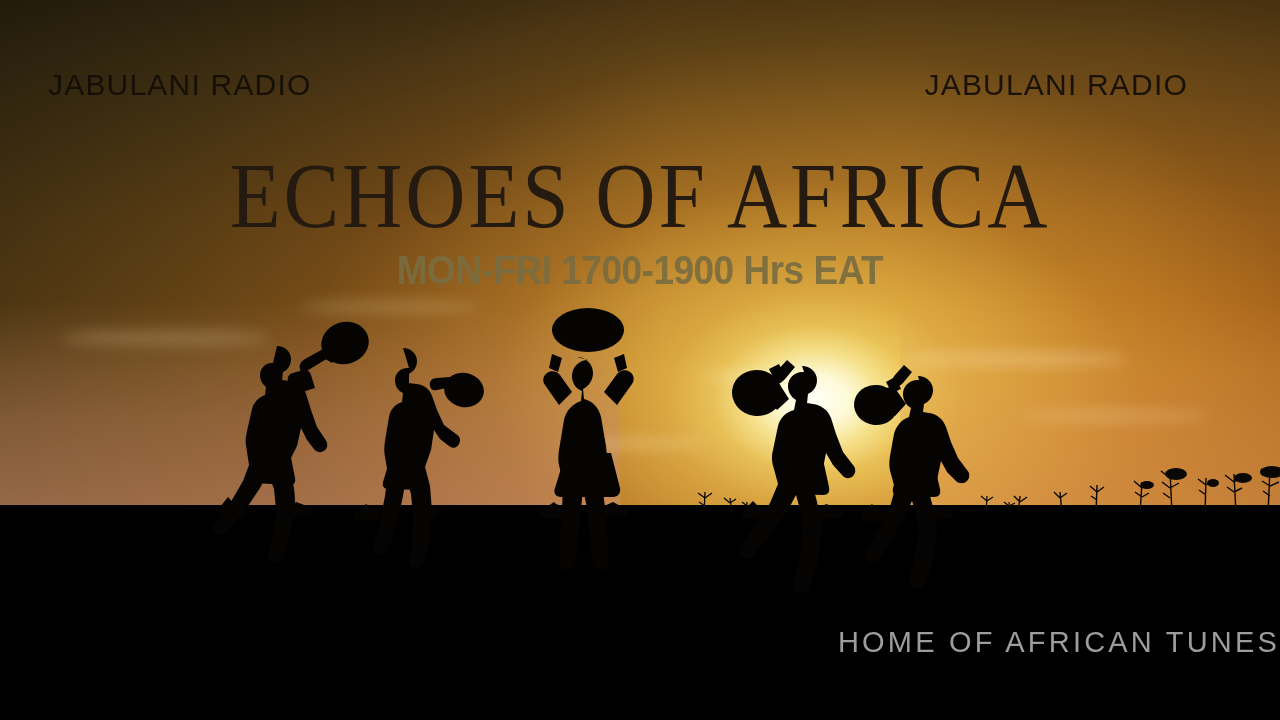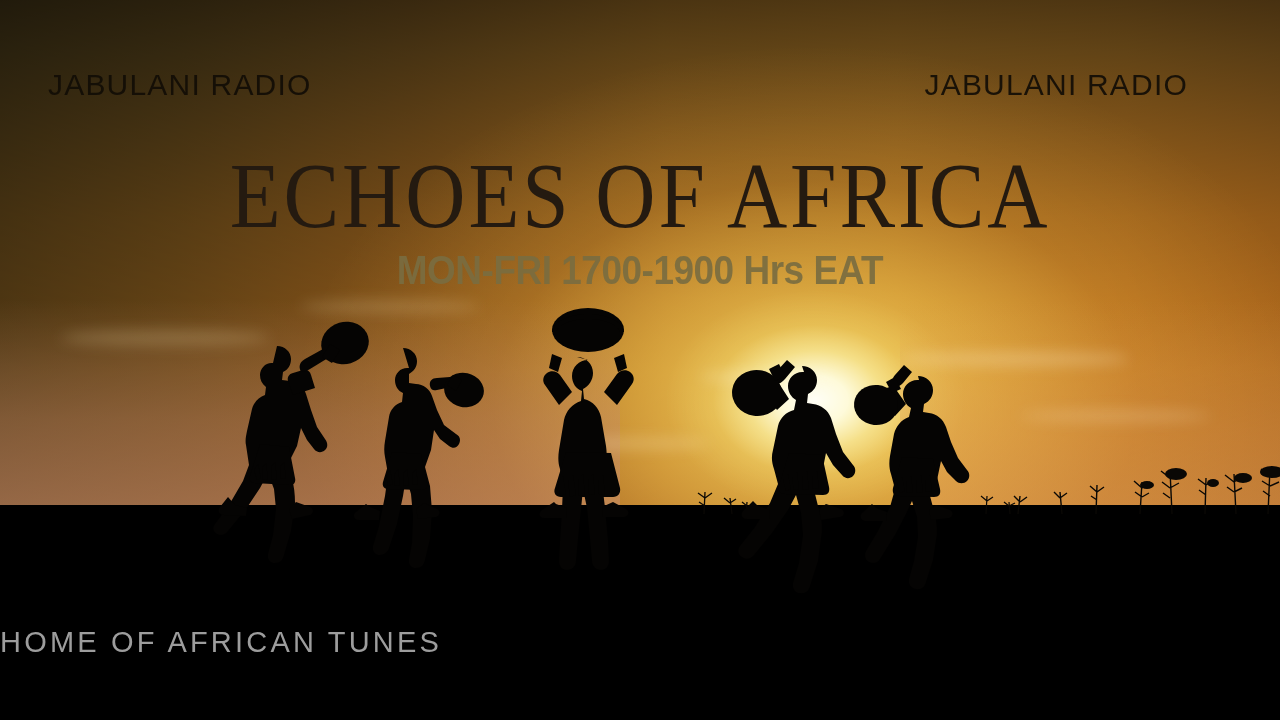--- a/index.html
+++ b/index.html
@@ -109,21 +109,21 @@
     font-family:"Liberation Sans", sans-serif;
     font-size:41px; font-weight:bold;
     letter-spacing:-0.5px;
     color:rgba(122,108,64,0.92);
     transform:scaleX(0.90);
     white-space:nowrap;
   }
 
   .footer{
     position:absolute; left:0; right:0; top:626px;
-    text-align:left;
+    text-align:right;
     font-family:"Liberation Sans", sans-serif;
     font-size:29px; font-weight:300;
     letter-spacing:3.2px;
     color:#9d9d9d;
     white-space:nowrap;
   }
 </style>
 </head>
 <body>
 

